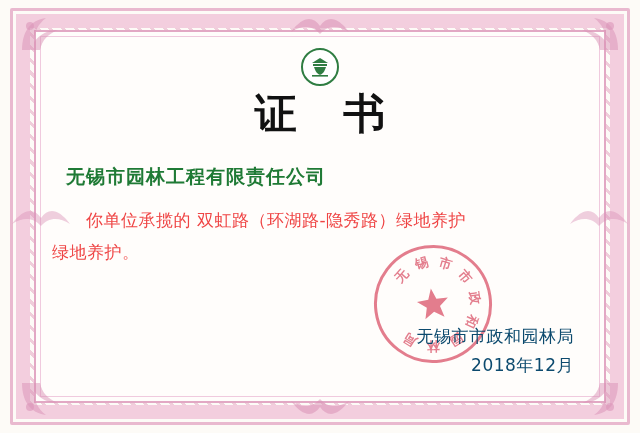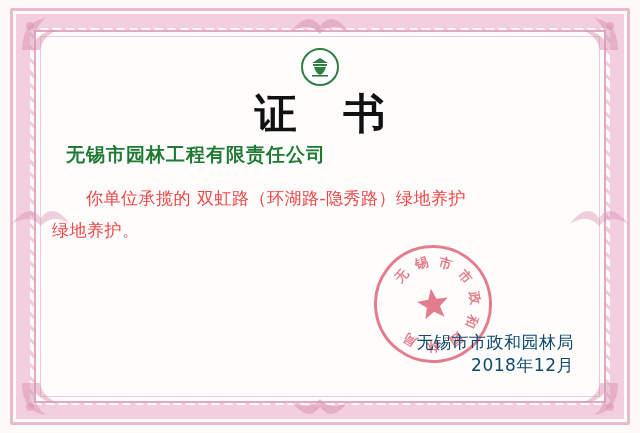--- a/index.html
+++ b/index.html
@@ -147,20 +147,21 @@
     text-align: center;
     font-family: "DejaVu Serif", serif;
     font-size: 42px;
     font-weight: bold;
     color: #111111;
     letter-spacing: 16px;
     text-indent: 16px;
   }
 
   .recipient {
+    margin-top: 22px;
     margin-left: 14px;
     font-family: "DejaVu Sans", sans-serif;
     font-size: 19px;
     font-weight: bold;
     color: #1f7a35;
     letter-spacing: 1px;
   }
 
   .body-text {
     margin-top: 16px;
@@ -180,20 +181,21 @@
     text-align: right;
     font-family: "DejaVu Sans", sans-serif;
     color: #0c4a6e;
   }
   .sig-org {
     font-size: 17px;
     letter-spacing: 0.5px;
   }
   .sig-date {
     font-size: 17px;
+    margin-top: 6px;
     letter-spacing: 0.5px;
   }
 
   
   .seal {
     position: absolute;
     right: 96px;
     bottom: 24px;
     width: 112px;
     height: 112px;

